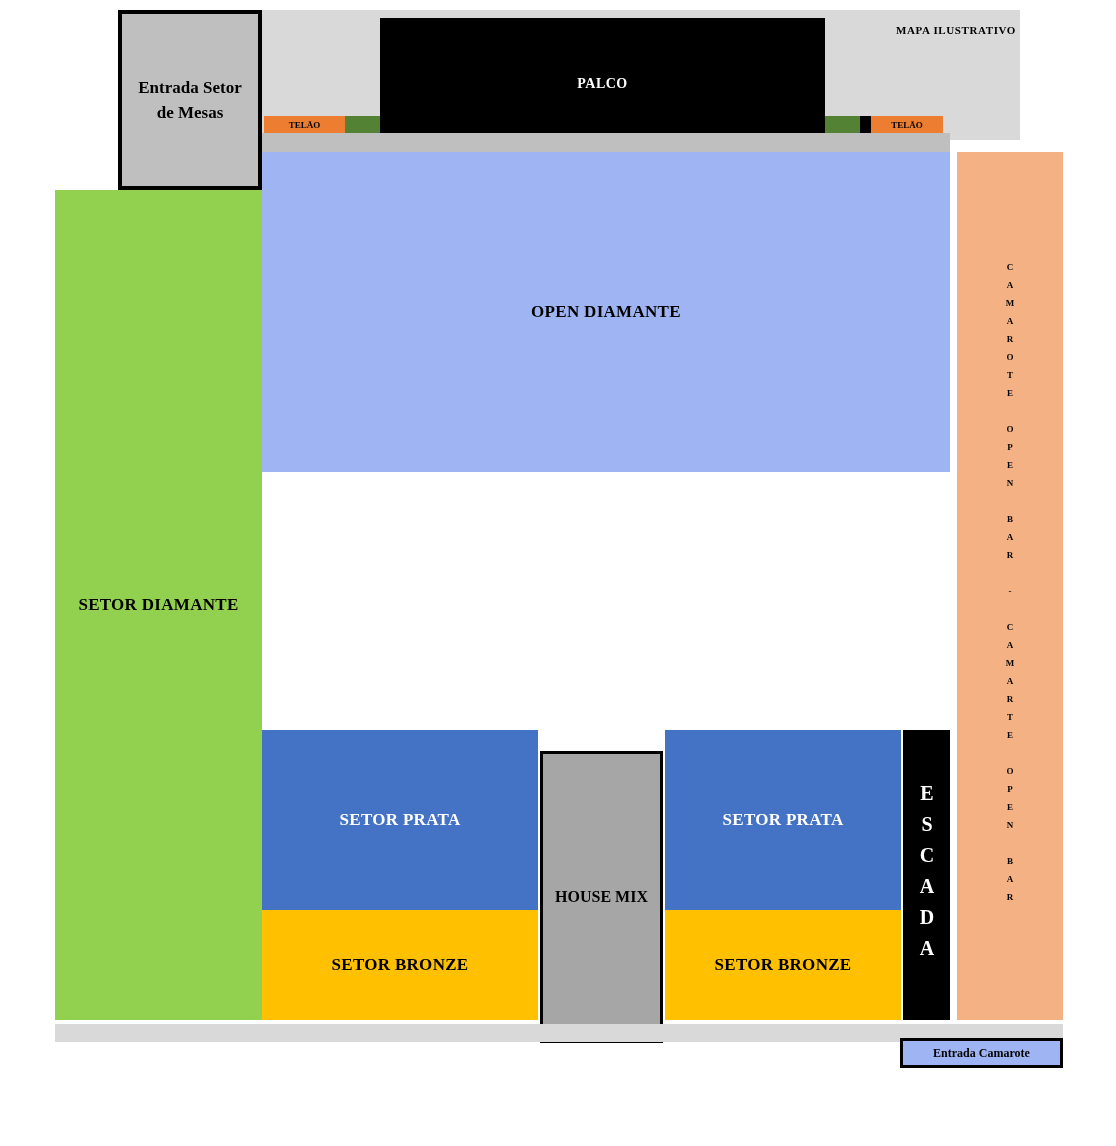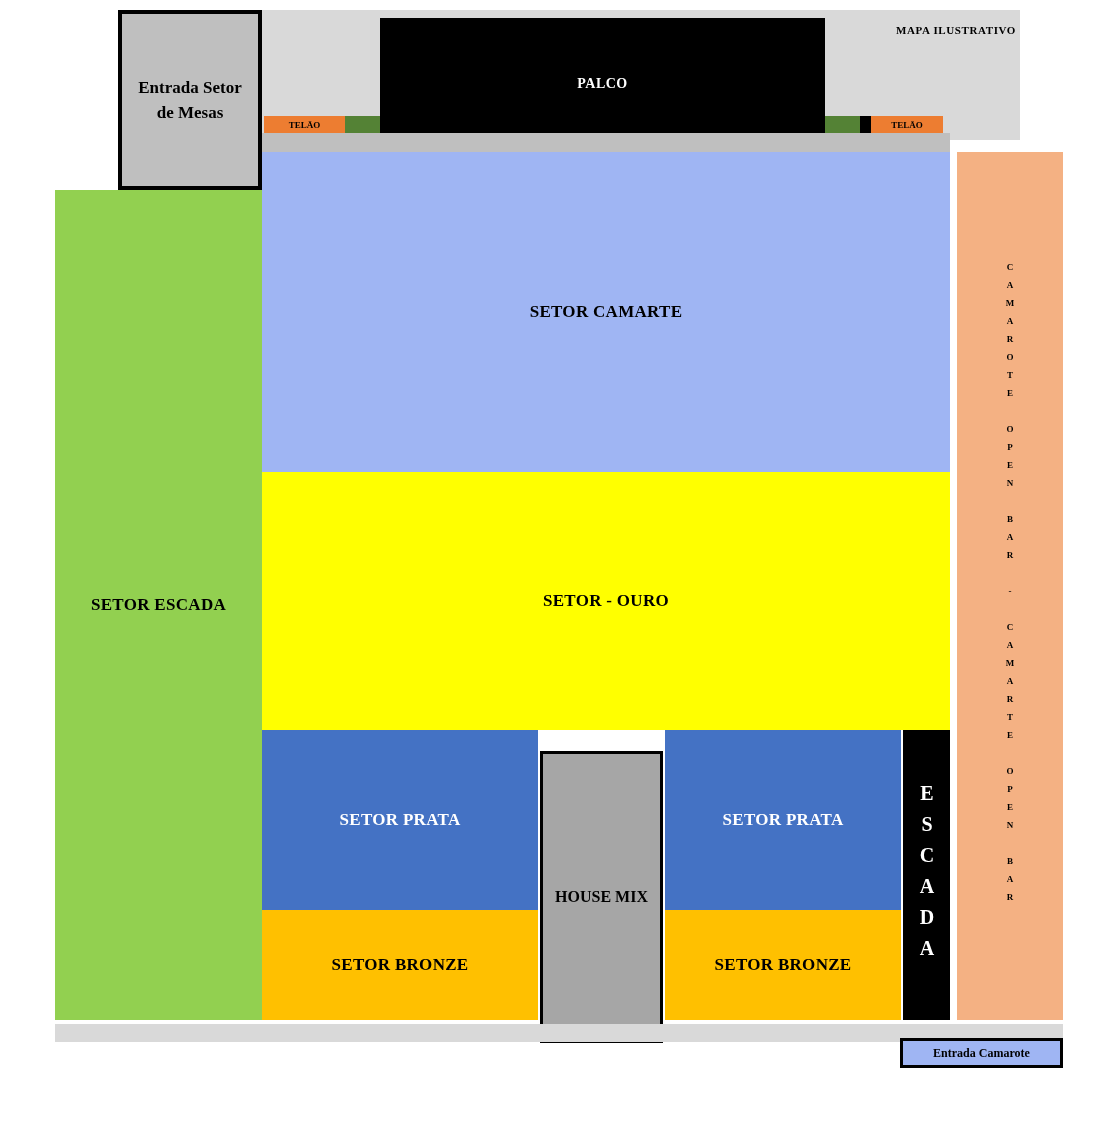--- a/index.html
+++ b/index.html
@@ -84,26 +84,23 @@
   <div class="abs green-left" style="background: rgb(84, 130, 53);"></div>
   <div class="abs green-right" style="background: rgb(84, 130, 53);"></div>
   <div class="abs black-seg"></div>
   <div class="abs telao-right" style="background: rgb(237, 125, 49);">
     <span class="telao-label">TELÃO</span>
   </div>
 
   <div class="abs under-stage" style="background: rgb(191, 191, 191);"></div>
 
   <div class="abs diamante" style="background: rgb(159, 181, 243);">
-    <span class="sector-label">SETOR CAMARTE</span>
+    <span class="sector-label">OPEN DIAMANTE</span>
   </div>
 
-  <div class="abs ouro" style="background: rgb(255, 255, 0);">
-    <span class="sector-label">SETOR - OURO</span>
-  </div>
 
   <div class="abs prata-l" style="background: rgb(68, 114, 196);">
     <span class="sector-label white">SETOR PRATA</span>
   </div>
   <div class="abs prata-r" style="background: rgb(68, 114, 196);">
     <span class="sector-label white">SETOR PRATA</span>
   </div>
 
   <div class="abs bronze-l" style="background: rgb(255, 192, 0);">
     <span class="sector-label">SETOR BRONZE</span>
@@ -114,21 +111,21 @@
 
   <div class="abs housemix" style="background: rgb(166, 166, 166);">
     <span class="housemix-label">HOUSE MIX</span>
   </div>
 
   <div class="abs escada" style="background: rgb(0, 0, 0);">
     <span class="vtext escada-label">ESCADA</span>
   </div>
 
   <div class="abs premium" style="background: rgb(146, 208, 80);">
-    <span class="sector-label">SETOR ESCADA</span>
+    <span class="sector-label">SETOR DIAMANTE</span>
   </div>
 
   <div class="abs camarote" style="background: rgb(244, 177, 131);">
     <span class="vtext camarote-label">CAMAROTE OPEN BAR - CAMARTE OPEN BAR</span>
   </div>
 
   <div class="abs mesas" style="background: rgb(191, 191, 191);">
     <span class="mesas-label">Entrada Setor de Mesas</span>
   </div>
 

